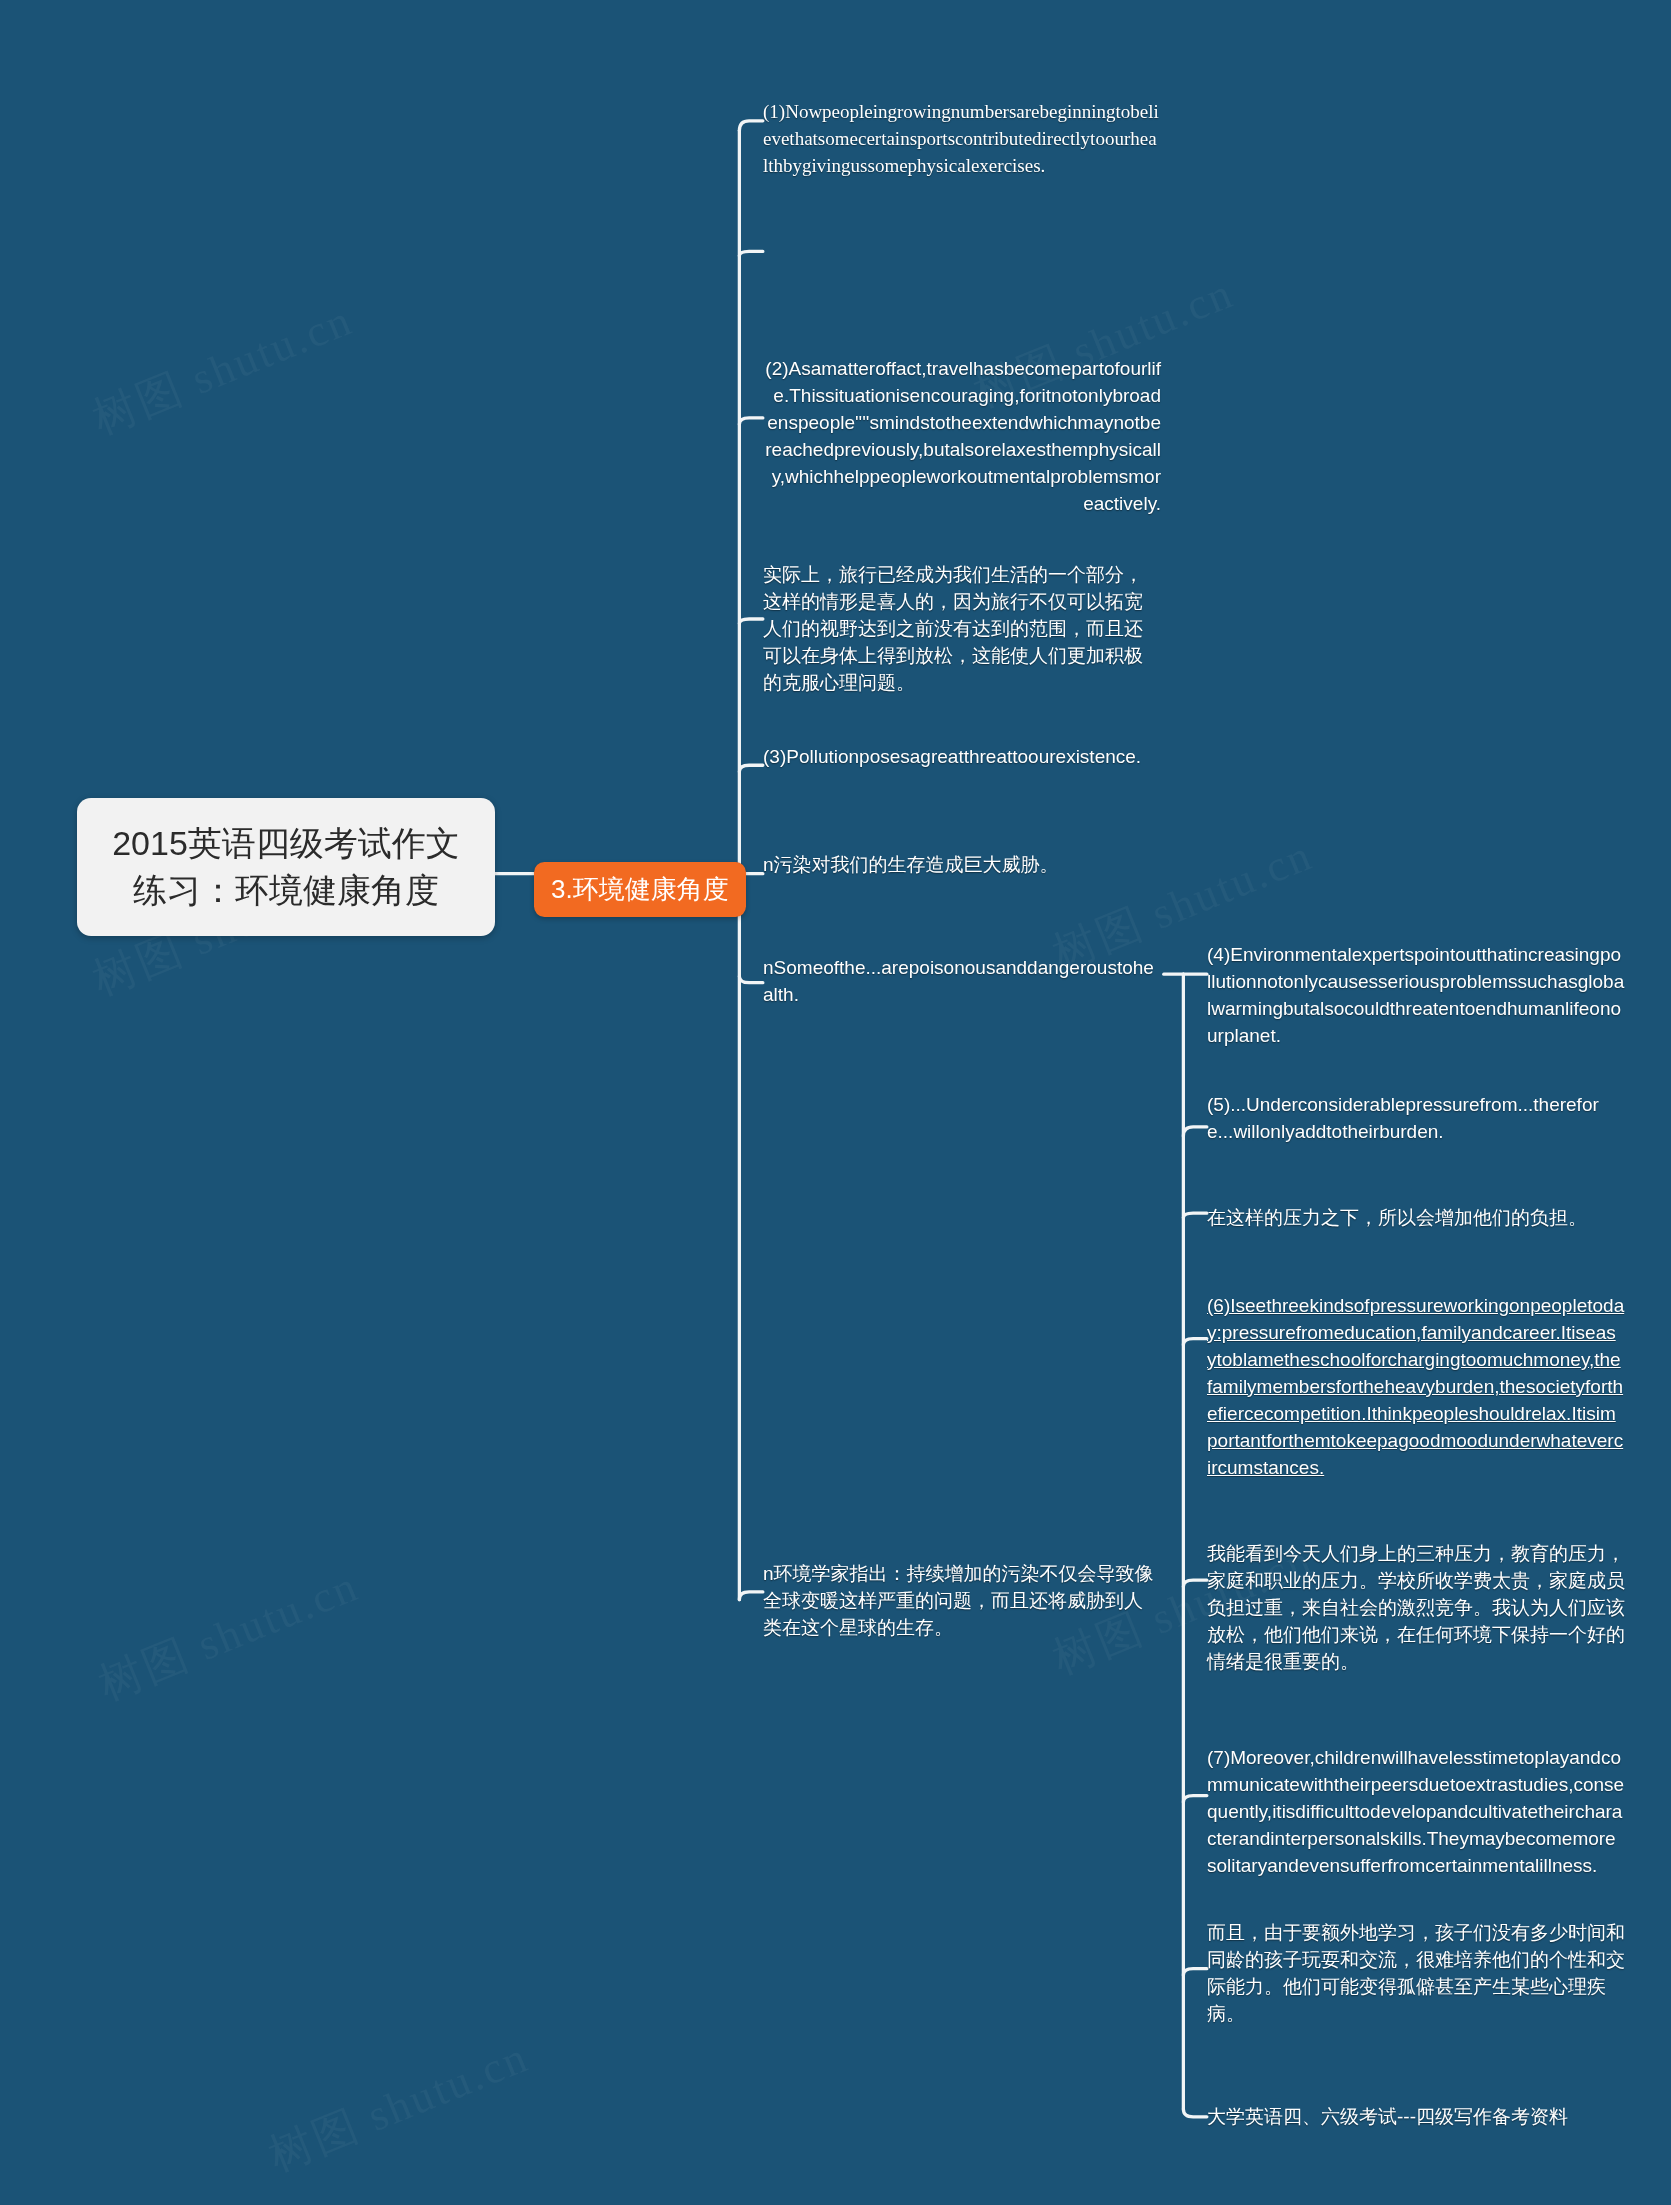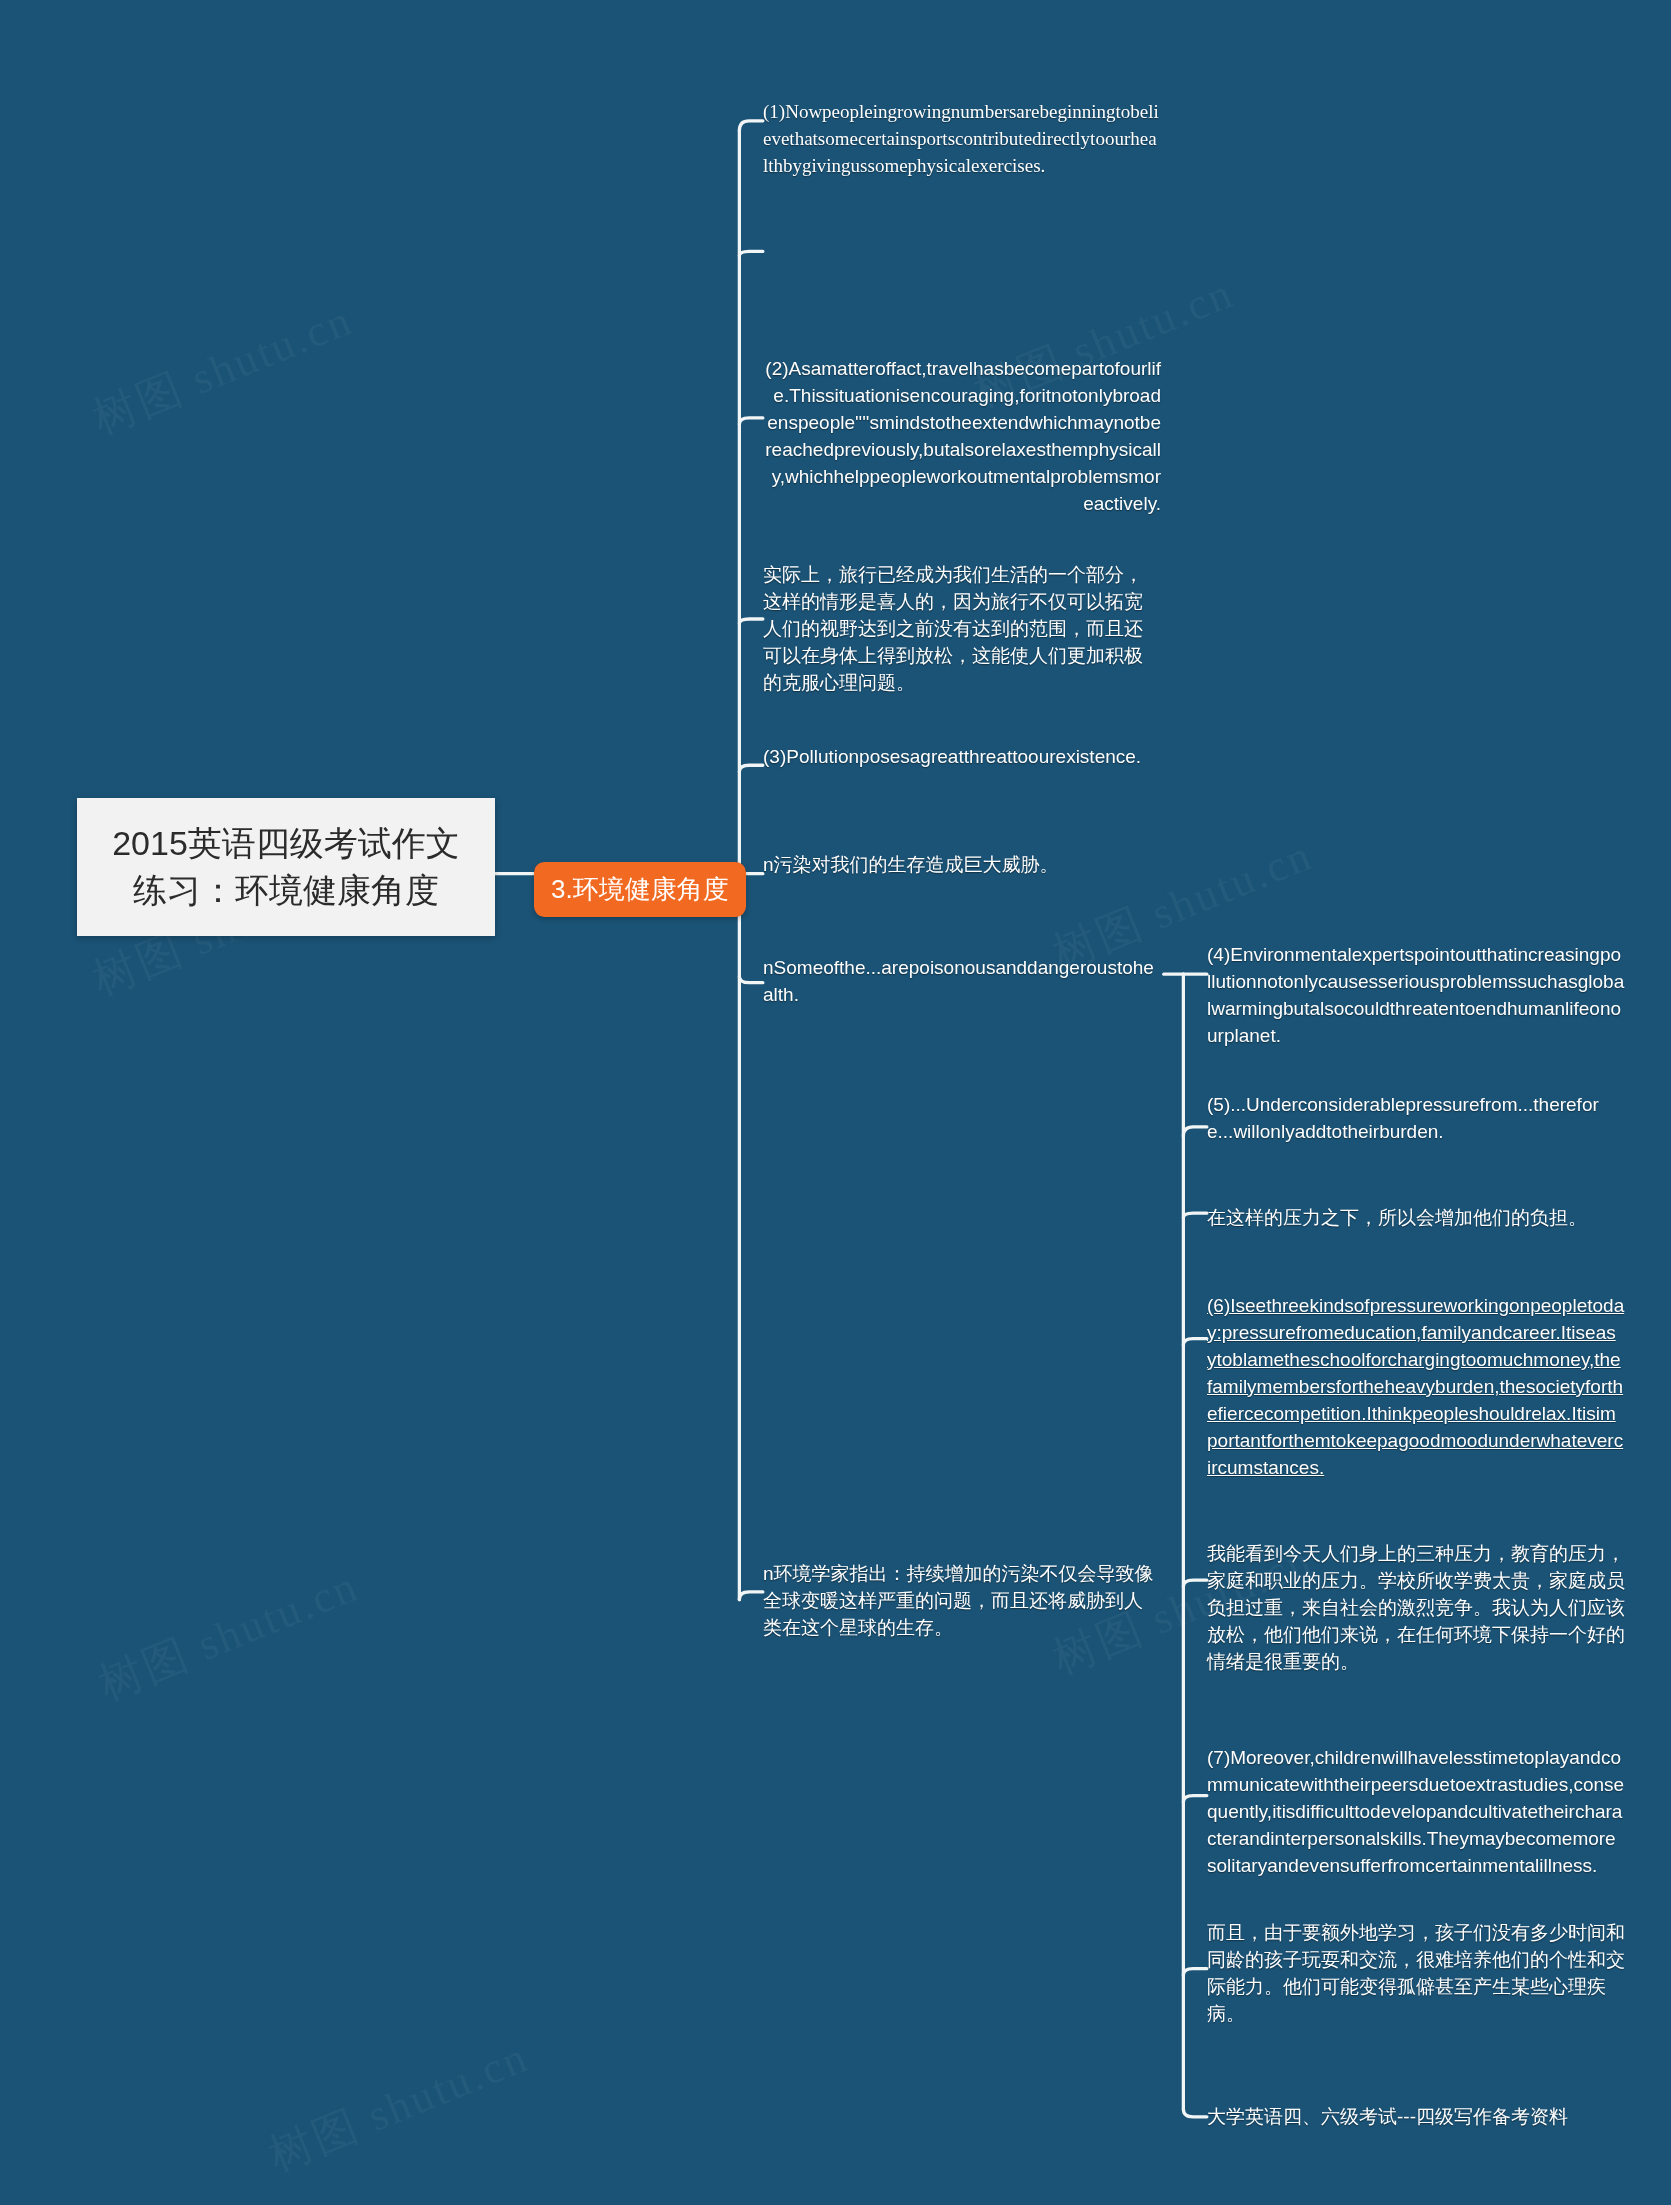--- a/index.html
+++ b/index.html
@@ -28,21 +28,21 @@
   
   svg#wires{position:absolute;left:0;top:0;width:1672px;height:2205px;pointer-events:none;}
   svg#wires path, svg#wires line{stroke:#f2f5f6;stroke-width:5;fill:none;stroke-linecap:round;}
 
   
   .node{position:absolute;box-sizing:border-box;}
 
   .root{
     left:77px;top:798px;width:418px;
     background:#f2f2f2;color:#2b2b2b;
-    border-radius:0;
+    border-radius:14px;
     padding:22px 32px;
     text-align:center;
     font-size:34px;line-height:1.38;
     box-shadow:0 2px 6.5px rgba(0,0,0,.25);
   }
 
   .branch{
     left:534px;top:833px;
     background:#f26a21;color:#ffffff;
     border-radius:10.4px;

